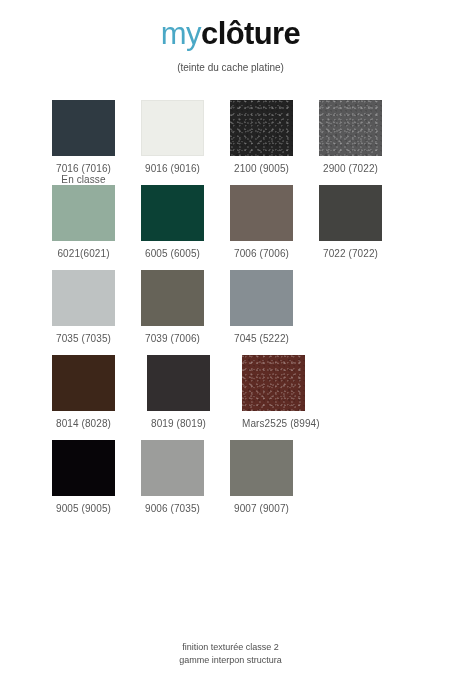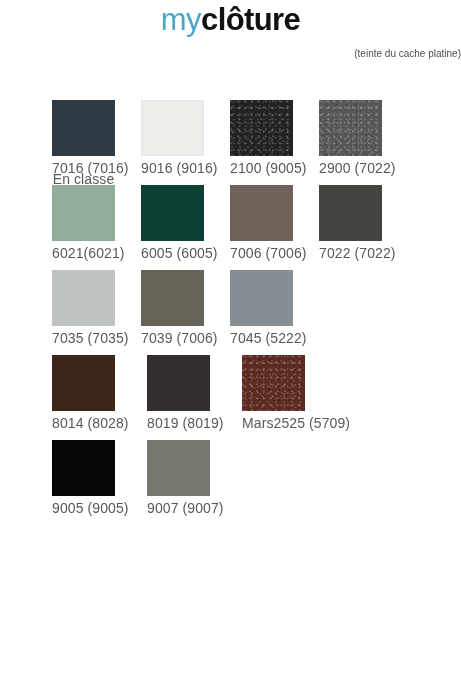--- a/index.html
+++ b/index.html
@@ -17,21 +17,21 @@
 
   .page {
     position: relative;
     width: 461px;
     height: 689px;
     box-sizing: border-box;
   }
 
   
   .header {
-    padding-top: 2px;
+    padding-top: 16px;
     text-align: center;
   }
   .brand {
     font-size: 31px;
     line-height: 36px;
     letter-spacing: -0.6px;
     white-space: nowrap;
   }
   .brand-my {
     color: #4aa8c6;
@@ -40,21 +40,20 @@
   .brand-rest {
     color: #111111;
     font-weight: 700;
   }
   .subtitle {
     margin-top: 9px;
     font-size: 10px;
     line-height: 13px;
     color: #4f4f4f;
     font-weight: 400;
-    text-align: right;
   }
 
   
   .grid {
     position: absolute;
     top: 100px;
     left: 52px;
     width: 356px;
   }
   .row {
@@ -89,21 +88,21 @@
       radial-gradient(circle at 24% 88%, rgba(255,255,255,.28) 0 0.7px, transparent 1.1px),
       radial-gradient(circle at 72% 45%, rgba(0,0,0,.30) 0 0.8px, transparent 1.2px),
       radial-gradient(circle at 46% 12%, rgba(0,0,0,.22) 0 0.8px, transparent 1.2px);
     background-size: 7px 7px, 9px 9px, 6px 6px, 11px 11px, 8px 8px, 10px 10px, 5px 5px;
   }
 
   .caption {
     width: 63px;
     margin-top: 7px;
     text-align: center;
-    font-size: 14px;
+    font-size: 10px;
     line-height: 11px;
     color: #585858;
     letter-spacing: 0.1px;
     white-space: nowrap;
   }
   .caption .stock {
     display: block;
   }
 
   
@@ -193,33 +192,41 @@
           <div class="caption"><span>8014 (8028)</span></div>
         </div>
         <div class="cell">
           <div class="swatch" style="background: rgb(50, 46, 47);"></div>
           <div class="caption"><span>8019 (8019)</span></div>
         </div>
         <div class="cell">
           <div class="swatch" style="background: rgb(94, 43, 36);">
             <div class="grain"></div>
           </div>
-          <div class="caption"><span>Mars2525 (5709)</span></div>
+          <div class="caption"><span>Mars2525 (8994)</span></div>
         </div>
       </div>
       <div class="row">
         <div class="cell">
           <div class="swatch" style="background: rgb(7, 5, 8);"></div>
           <div class="caption"><span>9005 (9005)</span></div>
+        </div>
+        <div class="cell">
+          <div class="swatch" style="background: rgb(156, 157, 155);"></div>
+          <div class="caption"><span>9006 (7035)</span></div>
         </div>
         <div class="cell">
           <div class="swatch" style="background: rgb(119, 119, 111);"></div>
           <div class="caption"><span>9007 (9007)</span></div>
         </div>
         <div class="cell empty">
           <div class="swatch"></div>
           <div class="caption"><span></span></div>
         </div>
       </div>
     </div>
 
+  <div class="footer">
+    <div>finition texturée classe 2</div>
+    <div>gamme interpon structura</div>
+  </div>
 
 </div>
 
 </body></html>

